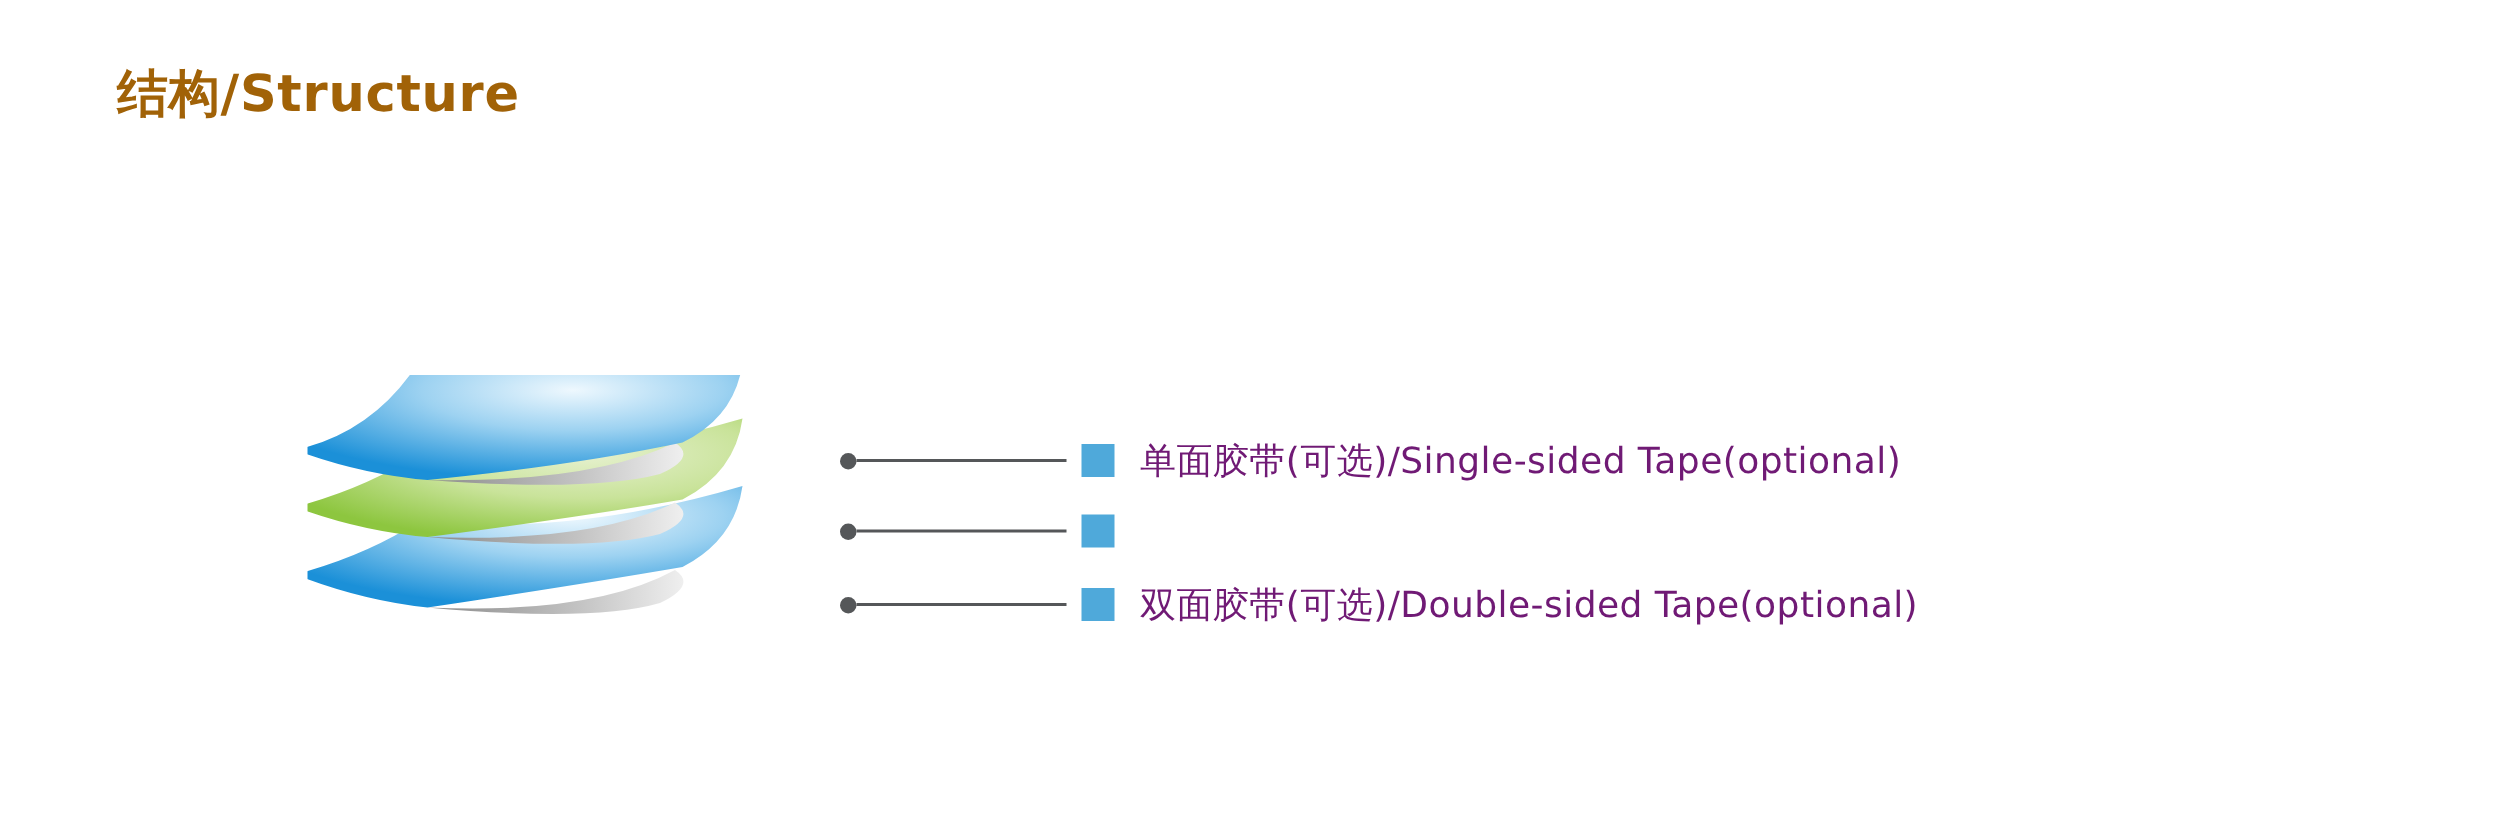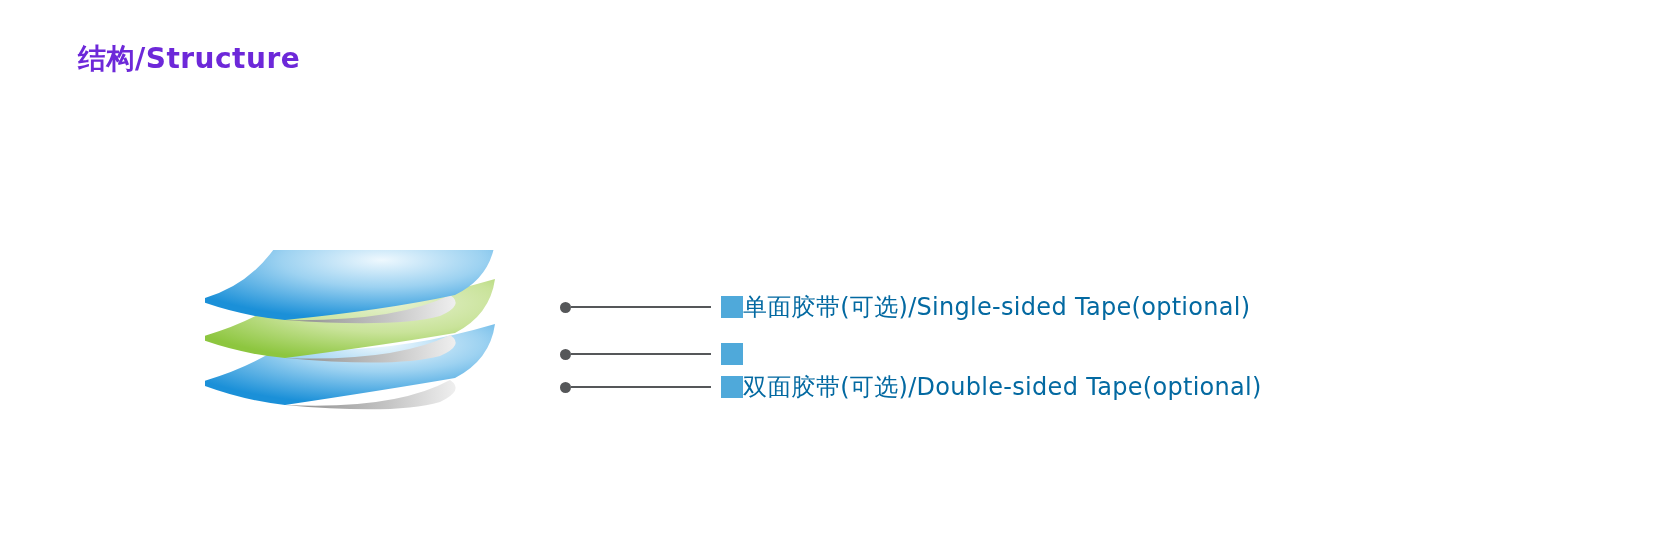--- a/index.html
+++ b/index.html
@@ -1,25 +1,25 @@
 <!DOCTYPE html>
 <html><head>
 <meta charset="utf-8">
 <style>
   html, body { margin:0; padding:0; background:#ffffff; }
   body { width:1667px; height:549px; position:relative; overflow:hidden;
          font-family:"DejaVu Sans", "Liberation Sans", sans-serif; color:#231f20; }
-  .title { position:absolute; left:78px; top:40px; font-size:28px; font-weight:bold;
-           letter-spacing:0.5px; color:#6d28d9; }
+  .title { position:absolute; left:78px; top:40px; font-size:34px; font-weight:bold;
+           letter-spacing:0.5px; color:#a16207; }
   .layers { position:absolute; left:205px; top:250px; width:330px; height:190px; }
   .legend-row { position:absolute; left:560px; height:30px; display:flex; align-items:center; }
   .dot { width:11px; height:11px; border-radius:50%; background:#555759; flex:none; }
   .line { width:140px; height:1.5px; background:#555759; flex:none; }
   .swatch { width:22px; height:22px; margin-left:10px; flex:none; }
-  .label { font-size:24px; color:#0369a1; white-space:nowrap; letter-spacing:0.3px; }
+  .label { margin-left:17px; font-size:24px; color:#701a75; white-space:nowrap; letter-spacing:0.3px; }
 </style>
 </head>
 <body>
 
 <div class="title">结构/Structure</div>
 
 <svg class="layers" viewBox="0 0 330 190" width="330" height="190">
   <defs>
     <radialGradient id="blueGrad" cx="0.62" cy="0.25" r="0.75">
       <stop offset="0" stop-color="#eef8fe"></stop>
@@ -57,18 +57,18 @@
   <span class="swatch" style="background:#4fa9da;"></span>
   <span class="label">单面胶带(可选)/Single-sided Tape(optional)</span>
 </div>
 
 <div class="legend-row" style="top:339px;">
   <span class="dot"></span>
   <span class="line"></span>
   <span class="swatch" style="background:#4fa9da;"></span>
 </div>
 
-<div class="legend-row" style="top:372px;">
+<div class="legend-row" style="top:388px;">
   <span class="dot"></span>
   <span class="line"></span>
   <span class="swatch" style="background:#4fa9da;"></span>
   <span class="label">双面胶带(可选)/Double-sided Tape(optional)</span>
 </div>
 
 </body></html>

